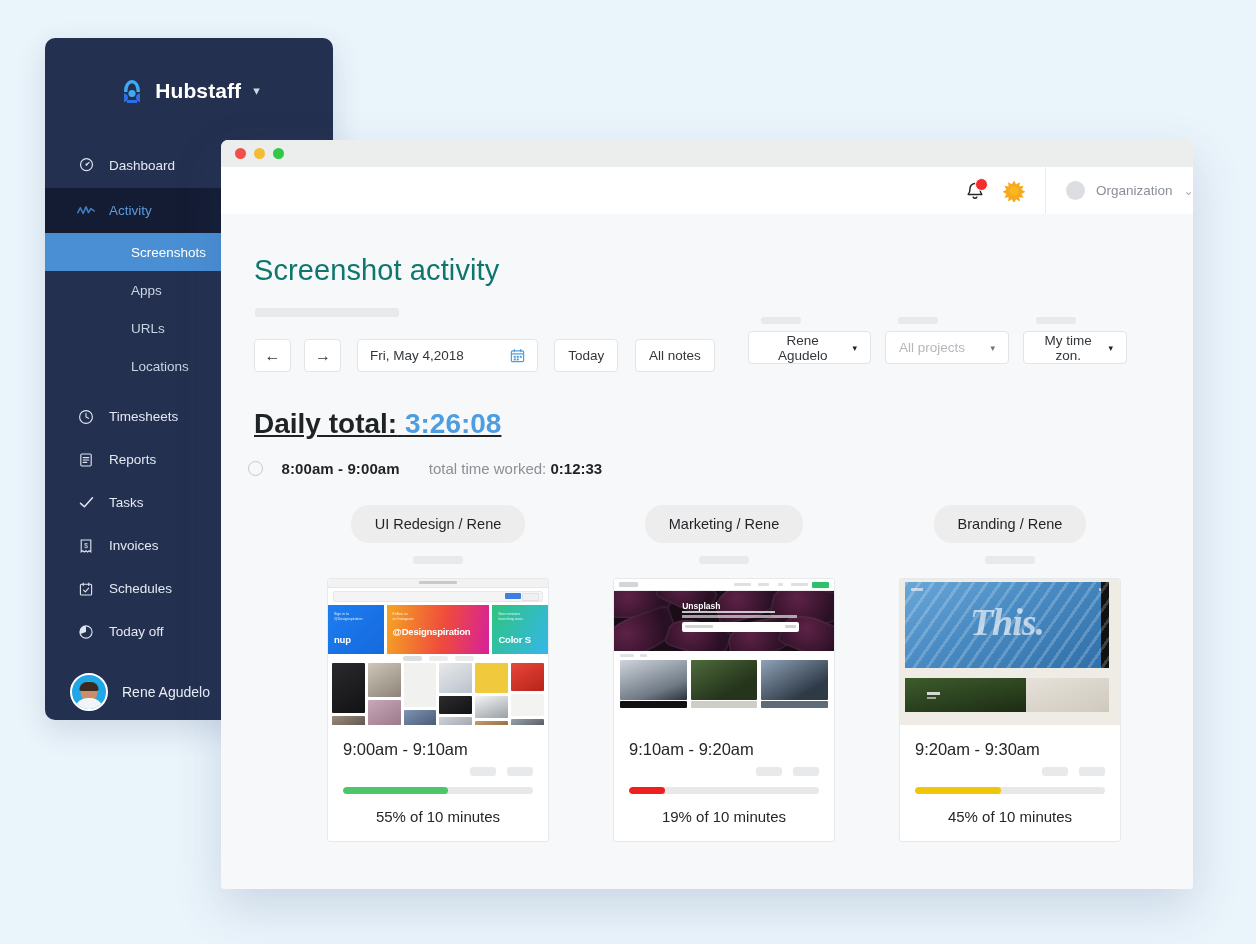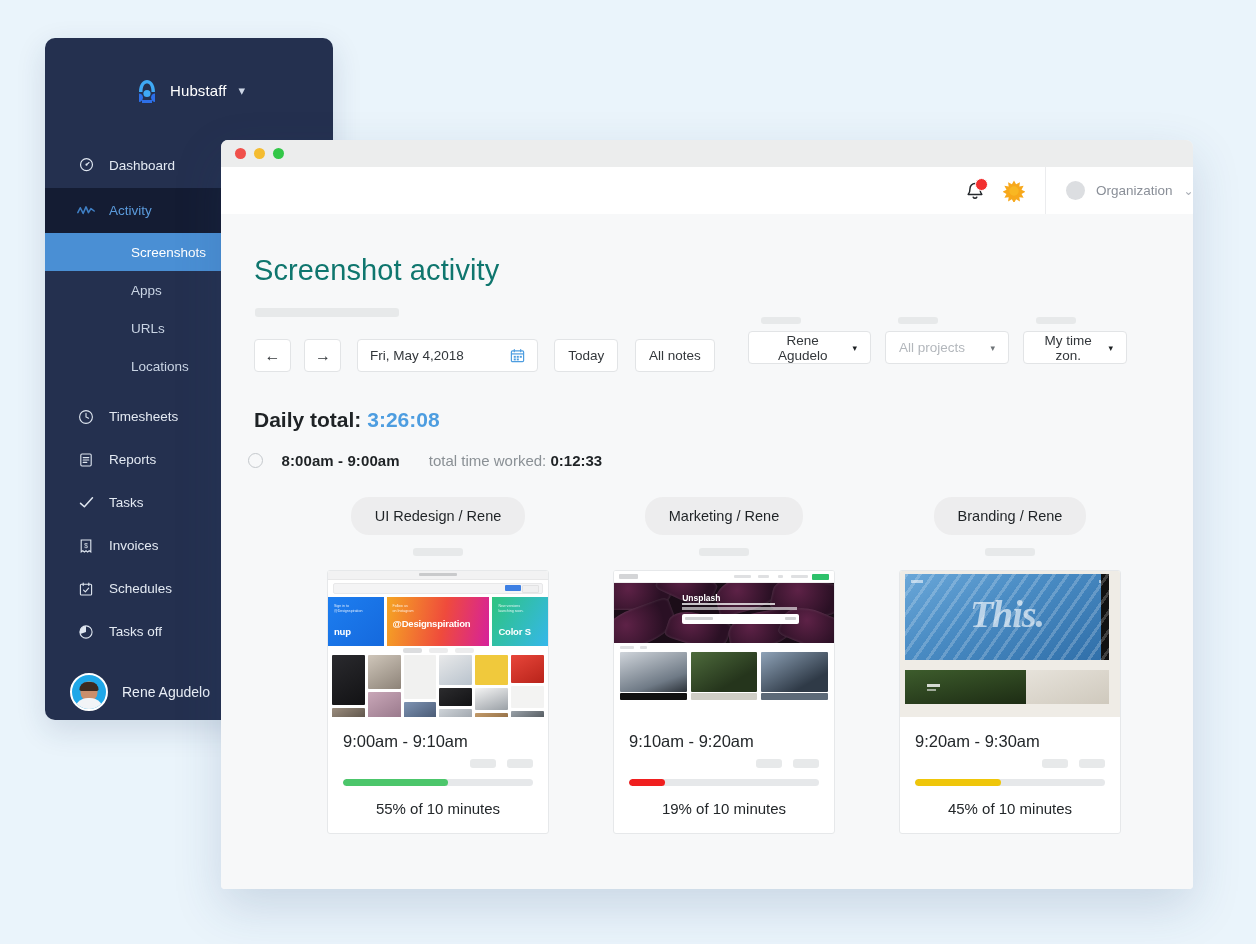--- a/index.html
+++ b/index.html
@@ -13,21 +13,21 @@
 
   
   .sidebar{
     position:absolute;left:45px;top:38px;width:288px;height:682px;
     background:#24304f;border-radius:10px;
     box-shadow:0 10px 30px rgba(30,50,90,.14);
     overflow:hidden;z-index:1;
   }
   .logo-wrap{height:105px;display:flex;align-items:center;justify-content:center;gap:9px;}
   .logo-mark{width:28px;height:28px;position:relative;flex:0 0 auto;}
-  .logo-text{color:#ffffff;font-size:15px;font-weight:normal;letter-spacing:.1px;}
+  .logo-text{color:#ffffff;font-size:21px;font-weight:bold;letter-spacing:.1px;}
   .logo-caret{color:#cdd6e6;font-size:13px;margin-left:3px;}
 
   .nav-item{
     height:45px;display:flex;align-items:center;
     padding-left:32px;gap:14px;color:#e3e9f2;font-size:13.5px;
     cursor:pointer;
   }
   .nav-item .ico{width:18px;height:18px;display:flex;align-items:center;justify-content:center;flex:0 0 auto;}
   .nav-item.activity{background:#141c33;color:#5b9bdc;}
   .nav-item.activity .ico svg{stroke:#3f7fc4;}
@@ -107,21 +107,21 @@
   .filter{display:flex;flex-direction:column;align-items:flex-start;}
   .filter .lbl-ph{width:40px;height:7px;margin:0 0 7px 13px;}
   .filter .btn{padding:0 13px;gap:9px;}
   .filter .btn .caret{font-size:9px;color:#1c1f22;}
   .f1 .btn{width:123px;justify-content:space-between;}
   .f2 .btn{width:124px;justify-content:space-between;color:#b3b7bc;}
   .f2 .btn .caret{color:#6f7478;}
   .f3 .btn{width:104px;justify-content:space-between;}
 
   .daily-total{
-    padding:29px 0 0 33px;font-size:21px;color:#1f2326;font-weight:bold;
+    padding:29px 0 0 33px;font-size:28px;color:#1f2326;font-weight:bold;text-decoration:underline;
   }
   .daily-total .val{color:#4d9de0;font-weight:bold;}
 
   
   .timeline{position:relative;margin-top:20px;padding-left:33px;}
   .tl-row{display:flex;align-items:center;gap:19px;position:relative;padding-left:0;}
   .tl-dot{
     width:13px;height:13px;border-radius:50%;background:#f7f8f9;
     border:1.6px solid #c4c8cc;flex:0 0 auto;margin-left:-6.5px;
   }
@@ -320,21 +320,21 @@
       <span>Schedules</span>
     </div>
 
     <div class="nav-item spaced">
       <span class="ico">
         <svg viewBox="0 0 20 20" width="16" height="16">
           <circle cx="10" cy="10" r="7.6" fill="none" stroke="#dfe6f0" stroke-width="1.4"></circle>
           <path d="M10 10 L10 2.4 A7.6 7.6 0 0 0 2.8 12.6 Z" fill="#dfe6f0"></path>
         </svg>
       </span>
-      <span>Tasks off</span>
+      <span>Today off</span>
     </div>
 
     <div class="user-row">
       <span class="avatar">
         <i class="face"></i>
           <i class="hair"></i>
           <i class="shirt"></i>
       </span>
       <span class="user-name">Rene Agudelo</span>
     </div>

